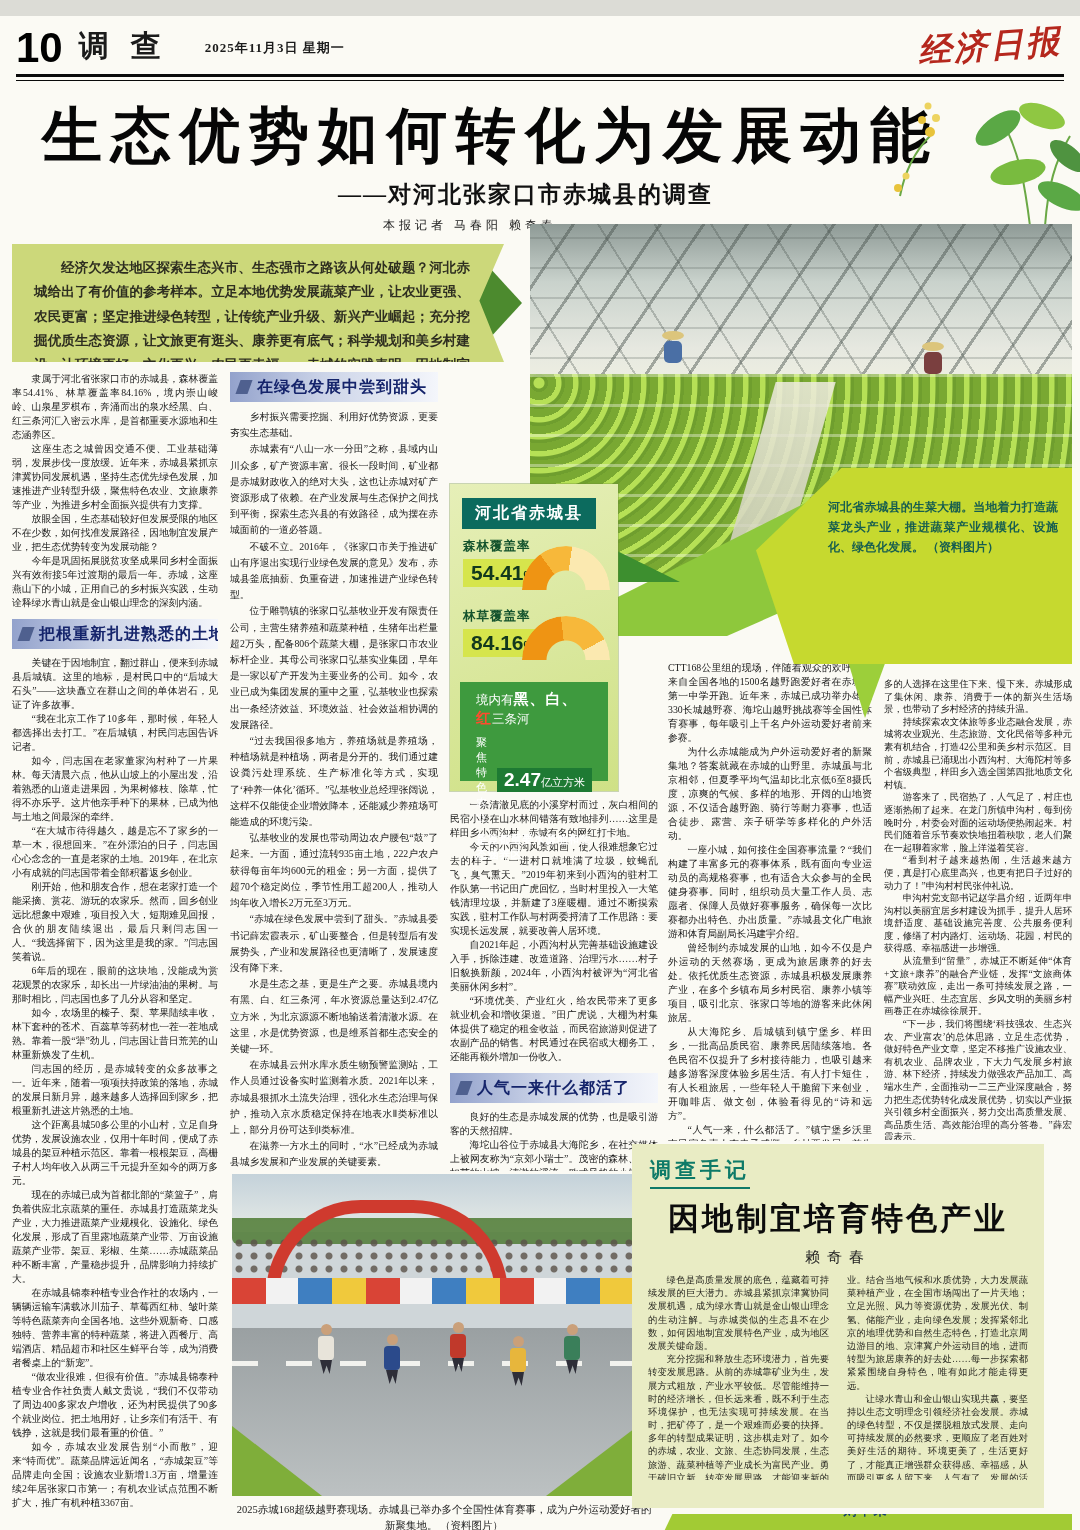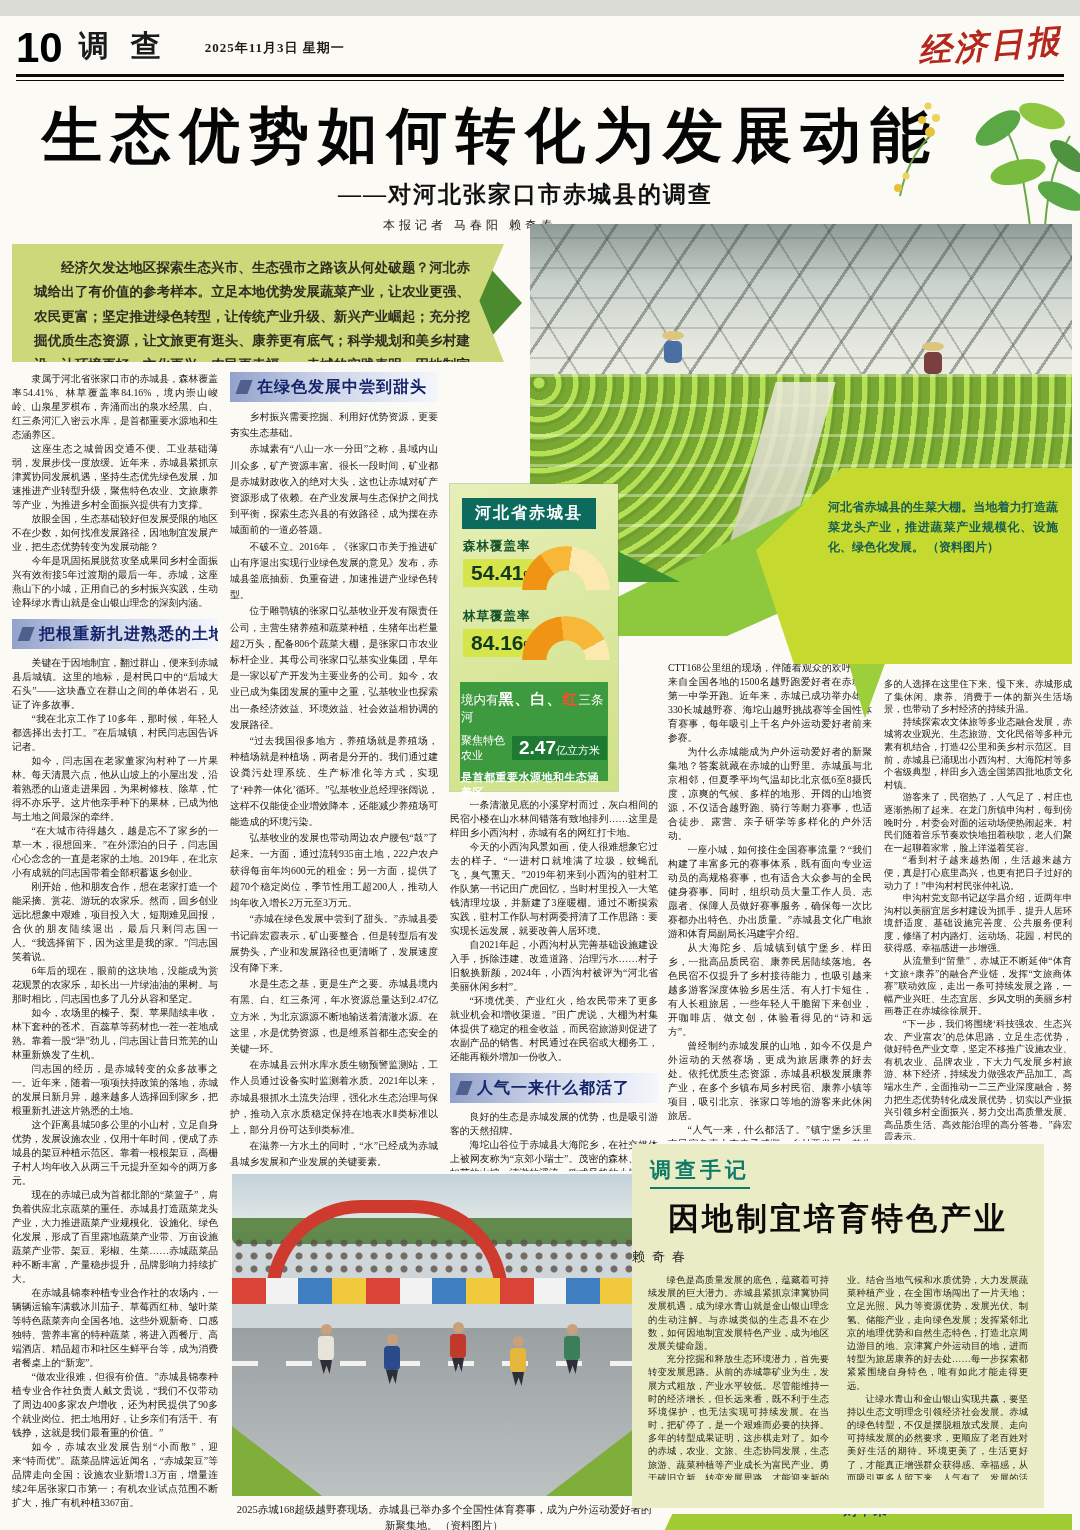--- a/index.html
+++ b/index.html
@@ -71,21 +71,21 @@
   .stat.s1{top:54px;} .stat.s2{top:124px;}
   .stat-label{font-size:12.5px;font-weight:bold;color:#14532d;letter-spacing:1px;}
   .stat-value{display:inline-block;margin-top:4px;background:#d6e54c;padding:2px 8px;
               font-family:"Liberation Sans",sans-serif;font-weight:900;font-size:21px;color:#12381d;}
   .stat-value .pct{font-size:12px;font-weight:bold;}
   .gauge{position:absolute;right:0;top:8px;width:88px;height:46px;overflow:hidden;}
   .gauge-ring{position:absolute;left:0;top:0;width:88px;height:88px;border-radius:50%;
               -webkit-mask:radial-gradient(circle,transparent 0 19px,#000 20px);
               mask:radial-gradient(circle,transparent 0 19px,#000 20px);}
   .info-panel{position:absolute;left:10px;right:10px;top:198px;bottom:10px;background:#3e9a3e;
-              color:#fff;padding:8px 1px;font-family:"Liberation Sans",sans-serif;}
+              color:#fff;padding:8px 16px;font-family:"Liberation Sans",sans-serif;}
   .rivers{margin:0 0 7px;font-size:12.5px;}
   .rivers b{font-size:15px;letter-spacing:1px;}
   .r-red{color:#ff4b2e;}
   .water{margin:0 0 7px;font-size:11px;display:flex;align-items:center;gap:5px;}
   .water-chip{background:#1e7a33;padding:1px 7px;white-space:nowrap;}
   .water-chip b{font-size:19px;font-family:"Liberation Sans",sans-serif;}
   .info-foot{margin:0;font-size:11px;font-weight:bold;letter-spacing:.5px;}
 
   
   .col{position:absolute;font-size:9.8px;line-height:14px;text-align:justify;overflow:hidden;color:#181818;}
@@ -132,21 +132,21 @@
   .marathon-caption{position:absolute;left:232px;top:1486px;width:424px;text-align:center;
                     font-size:10.5px;line-height:1.5;color:#222;}
 
   
   .notes{position:absolute;left:632px;top:1128px;width:412px;height:364px;background:#e9ecc4;}
   .notes-kicker{position:absolute;left:18px;top:12px;font-size:21px;font-weight:bold;color:#0e7a68;
                 letter-spacing:4px;border-bottom:2px solid #0e7a68;padding-bottom:3px;}
   .notes-title{position:absolute;left:0;right:0;top:54px;text-align:center;
                font-family:"Liberation Sans",sans-serif;font-size:31px;font-weight:900;
                letter-spacing:3px;color:#0c0c0c;}
-  .notes-author{position:absolute;left:0;right:0;top:104px;text-align:left;font-size:13px;
+  .notes-author{position:absolute;left:0;right:0;top:104px;text-align:center;font-size:15px;
                 letter-spacing:7px;color:#222;}
   .notes-body{position:absolute;left:16px;right:16px;top:130px;bottom:28px;column-count:2;
               column-gap:18px;font-size:9.3px;line-height:1.42;text-align:justify;color:#26261f;overflow:hidden;}
   .notes-body .para{margin:0;text-indent:2em;}
 
   
   .footer-bar{position:absolute;left:660px;top:1498px;width:412px;height:26px;background:#a2cb34;
               clip-path:polygon(3% 0,100% 0,100% 100%,0 100%);display:flex;align-items:center;
               justify-content:center;gap:14px;font-size:13px;font-weight:bold;color:#14406b;letter-spacing:2px;flex-direction:column;}
 </style>
@@ -276,22 +276,22 @@
       <p class="para">自2021年起，小西沟村从完善基础设施建设入手，拆除违建、改造道路、治理污水……村子旧貌换新颜，2024年，小西沟村被评为“河北省美丽休闲乡村”。</p>
       <p class="para">“环境优美、产业红火，给农民带来了更多就业机会和增收渠道。”田广虎说，大棚为村集体提供了稳定的租金收益，而民宿旅游则促进了农副产品的销售。村民通过在民宿或大棚务工，还能再额外增加一份收入。</p>
       <div class="sec-head"><span class="tri"></span><span>人气一来什么都活了</span></div>
       <p class="para">良好的生态是赤城发展的优势，也是吸引游客的天然招牌。</p>
       <p class="para">海坨山谷位于赤城县大海陀乡，在社交媒体上被网友称为“京郊小瑞士”。茂密的森林、绿草如茵的山坡、清澈的溪流、欧式风格的小镇，海坨山谷以独特的风光，吸引众多游客前来旅游打卡。</p>
     </div>
   <div class="col col4 cont-first">
       <p class="para">CTT168公里组的现场，伴随着观众的欢呼声，来自全国各地的1500名越野跑爱好者在赤城县第一中学开跑。近年来，赤城已成功举办雄关330长城越野赛、海坨山越野挑战赛等全国性体育赛事，每年吸引上千名户外运动爱好者前来参赛。</p>
       <p class="para">为什么赤城能成为户外运动爱好者的新聚集地？答案就藏在赤城的山野里。赤城虽与北京相邻，但夏季平均气温却比北京低6至8摄氏度，凉爽的气候、多样的地形、开阔的山地资源，不仅适合越野跑、骑行等耐力赛事，也适合徒步、露营、亲子研学等多样化的户外活动。</p>
       <p class="para">一座小城，如何接住全国赛事流量？“我们构建了丰富多元的赛事体系，既有面向专业运动员的高规格赛事，也有适合大众参与的全民健身赛事。同时，组织动员大量工作人员、志愿者、保障人员做好赛事服务，确保每一次比赛都办出特色、办出质量。”赤城县文化广电旅游和体育局副局长冯建宇介绍。</p>
+      <p class="para">曾经制约赤城发展的山地，如今不仅是户外运动的天然赛场，更成为旅居康养的好去处。依托优质生态资源，赤城县积极发展康养产业，在多个乡镇布局乡村民宿、康养小镇等项目，吸引北京、张家口等地的游客来此休闲旅居。</p>
       <p class="para">从大海陀乡、后城镇到镇宁堡乡、样田乡，一批高品质民宿、康养民居陆续落地。各色民宿不仅提升了乡村接待能力，也吸引越来越多游客深度体验乡居生活。有人打卡短住，有人长租旅居，一些年轻人干脆留下来创业，开咖啡店、做文创，体验看得见的“诗和远方”。</p>
-      <p class="para">曾经制约赤城发展的山地，如今不仅是户外运动的天然赛场，更成为旅居康养的好去处。依托优质生态资源，赤城县积极发展康养产业，在多个乡镇布局乡村民宿、康养小镇等项目，吸引北京、张家口等地的游客来此休闲旅居。</p>
       <p class="para">“人气一来，什么都活了。”镇宁堡乡沃里屯民宿负责人李圭子感慨，乡村要发展，首先得有人气，有了人气，乡村才有希望和未来。</p>
     </div>
   <div class="col col5 cont-first">
       <p class="para">多的人选择在这里住下来、慢下来。赤城形成了集休闲、康养、消费于一体的新兴生活场景，也带动了乡村经济的持续升温。</p>
       <p class="para">持续探索农文体旅等多业态融合发展，赤城将农业观光、生态旅游、文化民俗等多种元素有机结合，打造42公里和美乡村示范区。目前，赤城县已涌现出小西沟村、大海陀村等多个省级典型，样田乡入选全国第四批地质文化村镇。</p>
       <p class="para">游客来了，民宿热了，人气足了，村庄也逐渐热闹了起来。在龙门所镇申沟村，每到傍晚时分，村委会对面的运动场便热闹起来。村民们随着音乐节奏欢快地扭着秧歌，老人们聚在一起聊着家常，脸上洋溢着笑容。</p>
       <p class="para">“看到村子越来越热闹，生活越来越方便，真是打心底里高兴，也更有把日子过好的动力了！”申沟村村民张仲礼说。</p>
       <p class="para">申沟村党支部书记赵学昌介绍，近两年申沟村以美丽宜居乡村建设为抓手，提升人居环境舒适度、基础设施完善度、公共服务便利度，修缮了村内路灯、运动场、花园，村民的获得感、幸福感进一步增强。</p>
       <p class="para">从流量到“留量”，赤城正不断延伸“体育+文旅+康养”的融合产业链，发挥“文旅商体赛”联动效应，走出一条可持续发展之路，一幅产业兴旺、生态宜居、乡风文明的美丽乡村画卷正在赤城徐徐展开。</p>
       <p class="para">“下一步，我们将围绕‘科技强农、生态兴农、产业富农’的总体思路，立足生态优势，做好特色产业文章，坚定不移推广设施农业、有机农业、品牌农业，下大力气发展乡村旅游、林下经济，持续发力做强农产品加工、高端水生产，全面推动一二三产业深度融合，努力把生态优势转化成发展优势，切实以产业振兴引领乡村全面振兴，努力交出高质量发展、高品质生活、高效能治理的高分答卷。”薛宏霞表示。</p>

